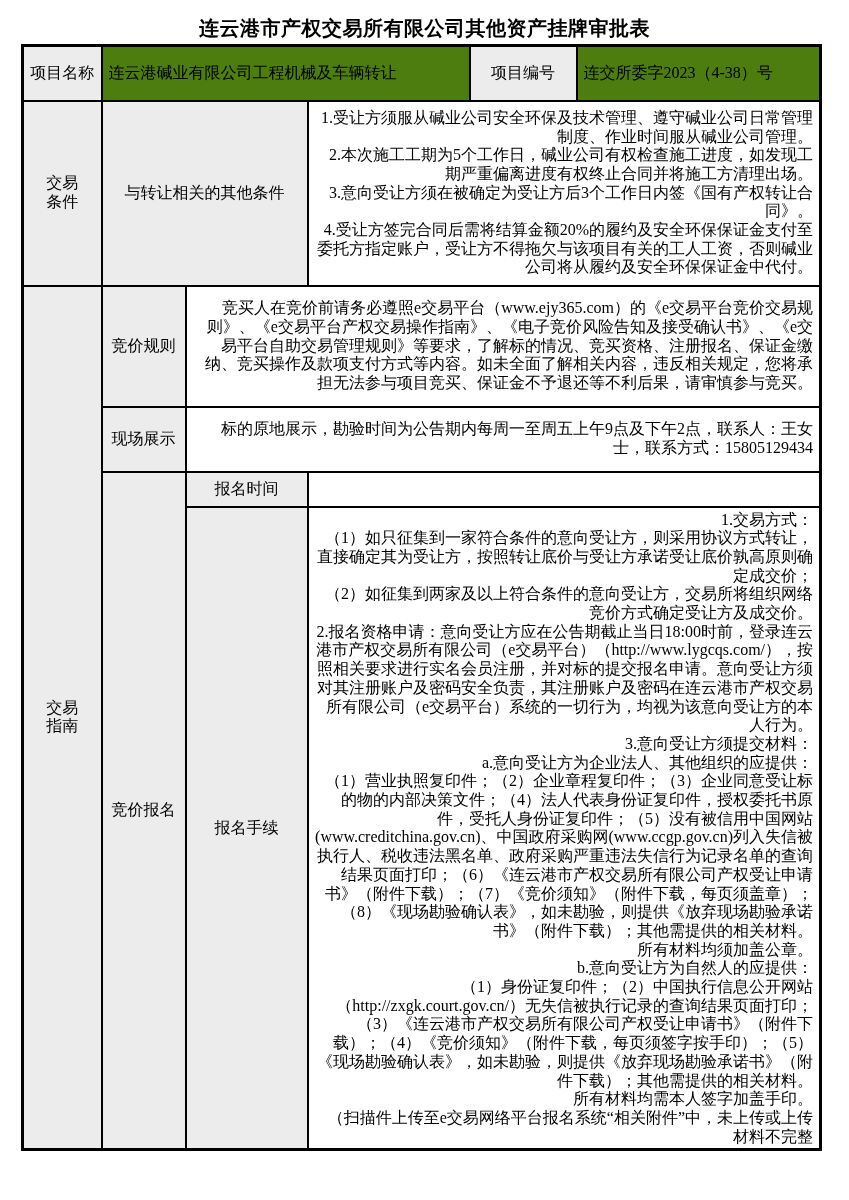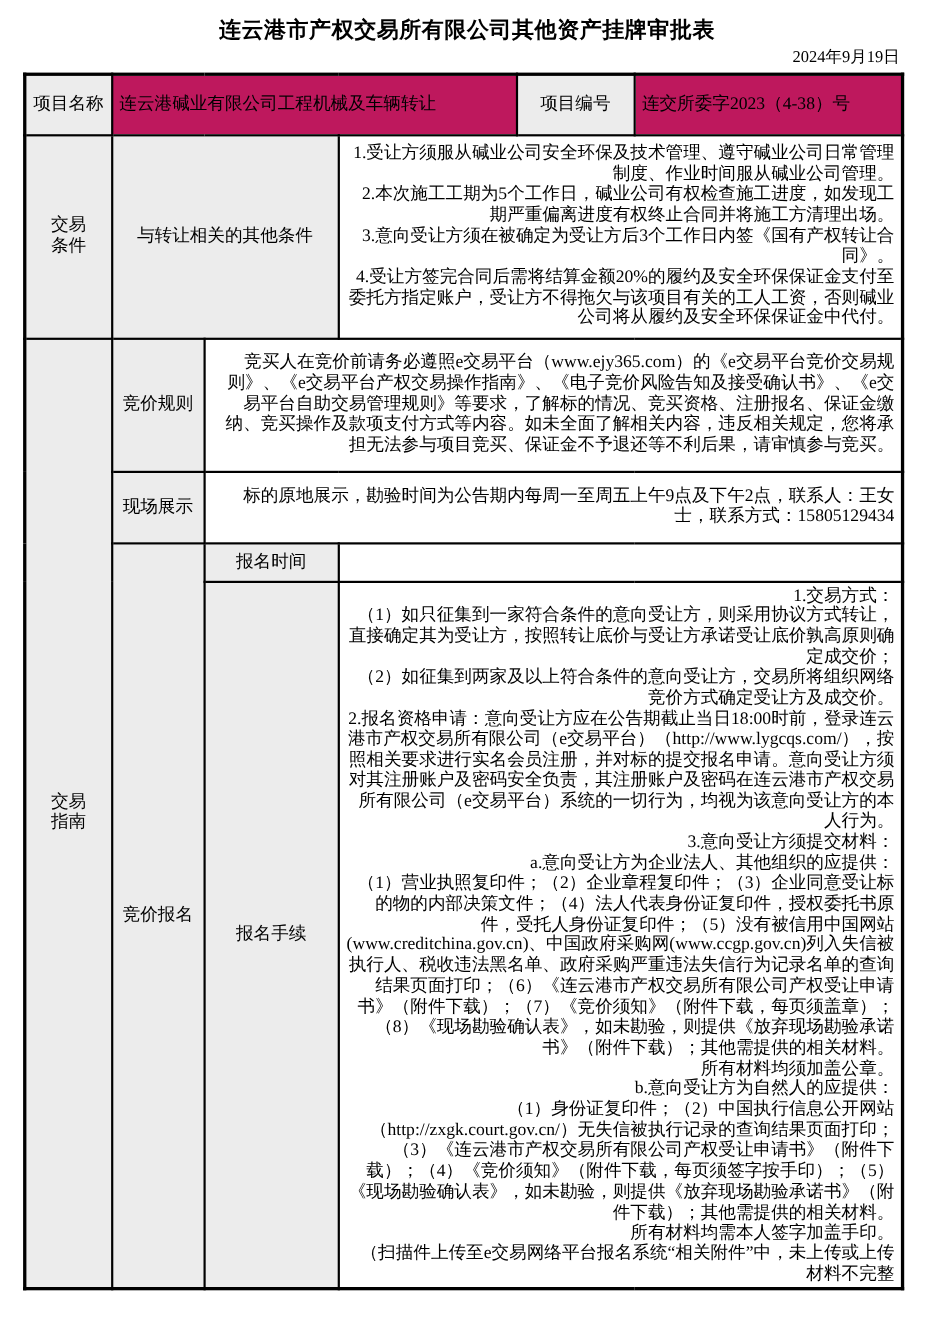--- a/index.html
+++ b/index.html
@@ -48,29 +48,28 @@
     background: #ececec;
     text-align: center;
     vertical-align: middle;
   }
   td.content {
     background: #ffffff;
     text-align: right;
     vertical-align: middle;
   }
   td.content.top { vertical-align: top; padding-top: 3px; }
-  td.value { background: #be185d; text-align: left; vertical-align: middle; }
+  td.value { background: #4d7c0f; text-align: left; vertical-align: middle; }
 </style>
 </head>
 <body>
 
 <div class="page">
 
   <div class="doc-title">连云港市产权交易所有限公司其他资产挂牌审批表</div>
-  <div class="doc-date">2024年9月19日</div>
 
   <table class="approval">
     <colgroup>
       <col style="width:79px">
       <col style="width:84px">
       <col style="width:122px">
       <col style="width:162px">
       <col style="width:107px">
       <col style="width:244px">
     </colgroup>

